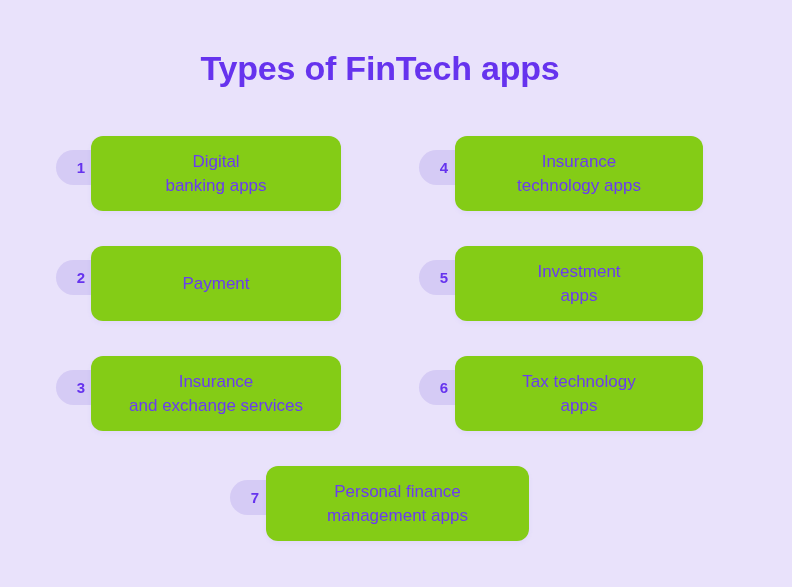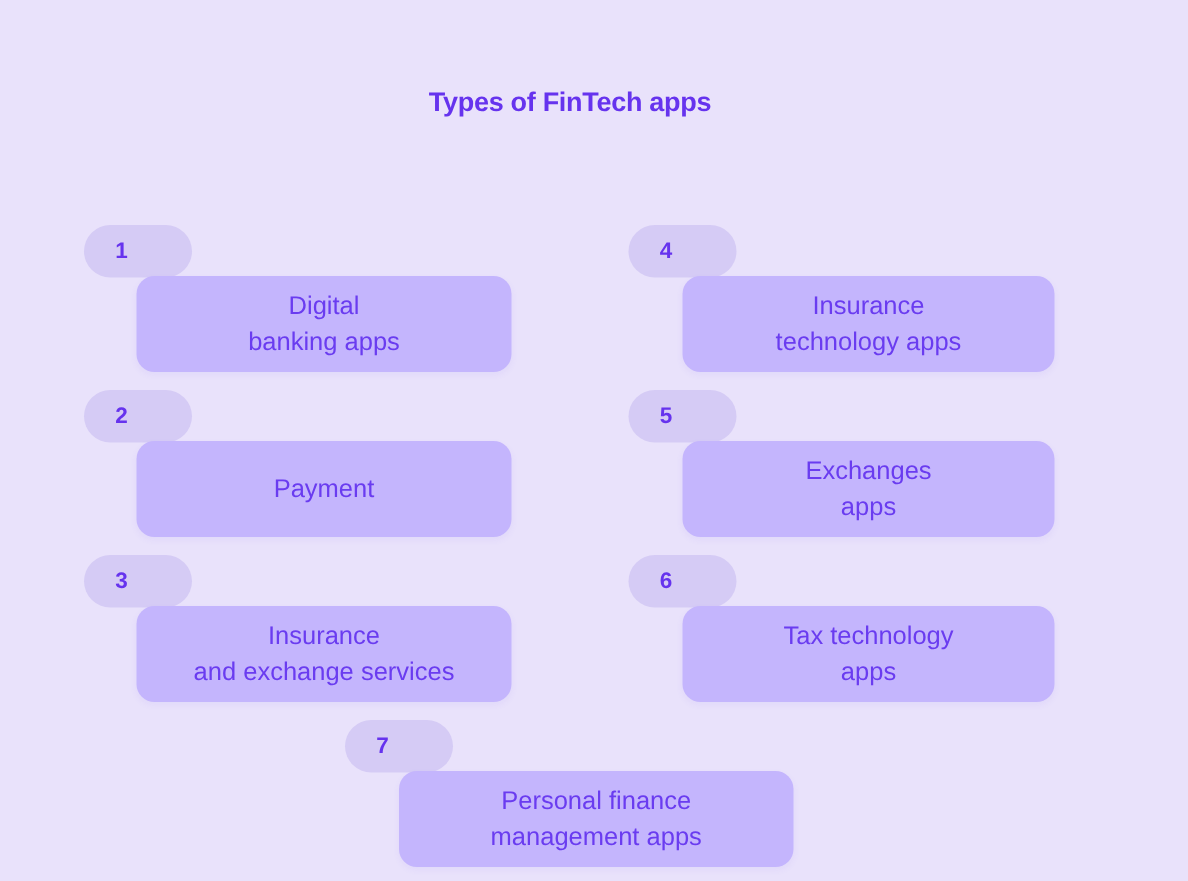--- a/index.html
+++ b/index.html
@@ -20,21 +20,21 @@
     height: 587px;
     background: #e9e2fb;
   }
 
   .poster-title {
     position: absolute;
     top: 50px;
     left: 0;
     width: 760px;
     text-align: center;
-    font-size: 18px;
+    font-size: 34px;
     font-weight: bold;
     color: #6633ee;
     letter-spacing: -0.2px;
     line-height: 36px;
   }
 
   
   .item {
     position: absolute;
     height: 62px;
@@ -60,25 +60,24 @@
     line-height: 35px;
     text-align: center;
     font-size: 15px;
     font-weight: bold;
     color: #6633ee;
   }
 
   .card {
     position: absolute;
     top: 0;
-    height: 64px;
-    background: #c4b5fd;
+    height: 75px;
+    background: #84cc16;
     border-radius: 12px;
     box-shadow: 0 2px 5px rgba(106, 60, 240, 0.06);
-    margin-top: 48px;
   }
 
   .card-text {
     position: absolute;
     left: 50%;
     top: 50%;
     transform: translate(-50%, -50%);
     width: 300px;
     text-align: center;
     font-size: 17px;
@@ -157,21 +156,21 @@
       </div>
     </div>
   </div>
 
   <div class="item col-right row-2">
     <div class="badge">
       <span class="badge-num">5</span>
     </div>
     <div class="card">
       <div class="card-text">
-        <span>Exchanges</span><br>
+        <span>Investment</span><br>
         <span>apps</span>
       </div>
     </div>
   </div>
 
   <div class="item col-right row-3">
     <div class="badge">
       <span class="badge-num">6</span>
     </div>
     <div class="card">

